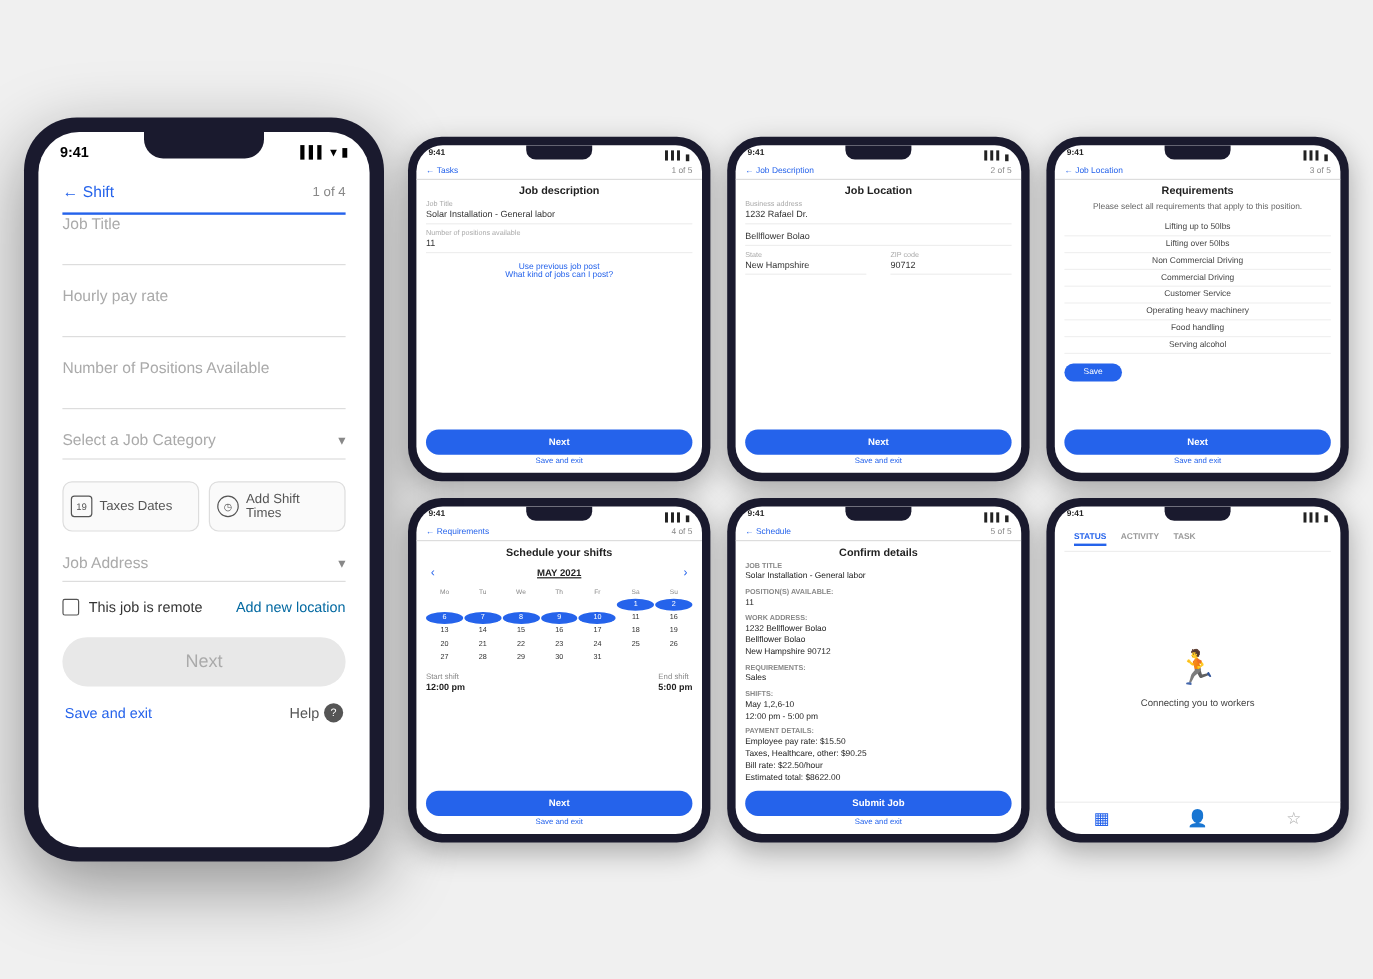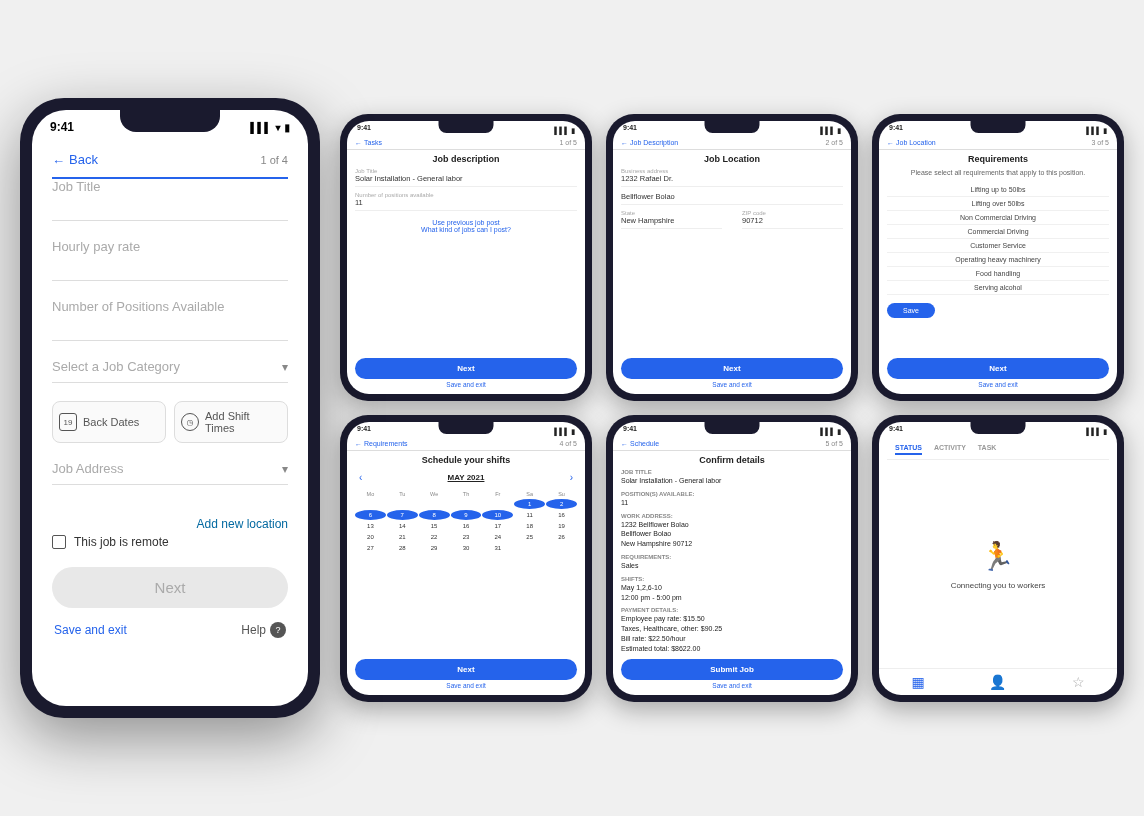--- a/index.html
+++ b/index.html
@@ -184,21 +184,20 @@
 
     .remote-row {
       display: flex;
       align-items: center;
       justify-content: space-between;
       margin-bottom: 18px;
     }
     .remote-left {
       display: flex;
       gap: 8px;
-      margin-top: 36px;
     }
     .checkbox {
       width: 14px;
       height: 14px;
       border: 1.5px solid #555;
       border-radius: 2px;
       flex-shrink: 0;
     }
     .remote-label { font-size: 12px; color: #333; }
     .add-location { font-size: 12px; color: #0369a1; cursor: pointer; }
@@ -468,21 +467,21 @@
         <span>▌▌▌</span>
         <span>▾</span>
         <span>▮</span>
       </div>
     </div>
 
     <div class="main-content">
       <div class="nav-bar">
         <div class="nav-back">
           <span>←</span>
-          <span>Back</span>
+          <span>Shift</span>
         </div>
         <span class="nav-step">1 of 4</span>
       </div>
 
 
       <div class="form-field">
         <label>Job Title</label>
         <input type="text" placeholder="" style="">
       </div>
 
@@ -497,21 +496,21 @@
       </div>
 
       <div class="select-field">
         <span>Select a Job Category</span>
         <span class="arrow-down">▾</span>
       </div>
 
       <div class="date-shift-row">
         <div class="date-btn">
           <div class="btn-icon">19</div>
-          <span>Back Dates</span>
+          <span>Taxes Dates</span>
         </div>
         <div class="shift-btn">
           <div class="clock-icon">◷</div>
           <span>Add Shift Times</span>
         </div>
       </div>
 
       <div class="address-select">
         <span>Job Address</span>
         <span class="arrow-down">▾</span>
@@ -720,20 +719,30 @@
           <div class="cal-day">26</div>
 
           <div class="cal-day">27</div>
           <div class="cal-day">28</div>
           <div class="cal-day">29</div>
           <div class="cal-day">30</div>
           <div class="cal-day">31</div>
           <div class="cal-day empty"></div>
           <div class="cal-day empty"></div>
         </div>
+        <div class="shift-times">
+          <div class="shift-time-item">
+            <div class="shift-time-label">Start shift</div>
+            <div class="shift-time-value">12:00 pm</div>
+          </div>
+          <div class="shift-time-item">
+            <div class="shift-time-label">End shift</div>
+            <div class="shift-time-value">5:00 pm</div>
+          </div>
+        </div>
         <button class="small-next-btn">Next</button>
         <div class="small-save">Save and exit</div>
       </div>
     </div>
   </div>
 
   <div class="small-phone">
     <div class="small-screen">
       <div class="small-notch"></div>
       <div class="small-status">

